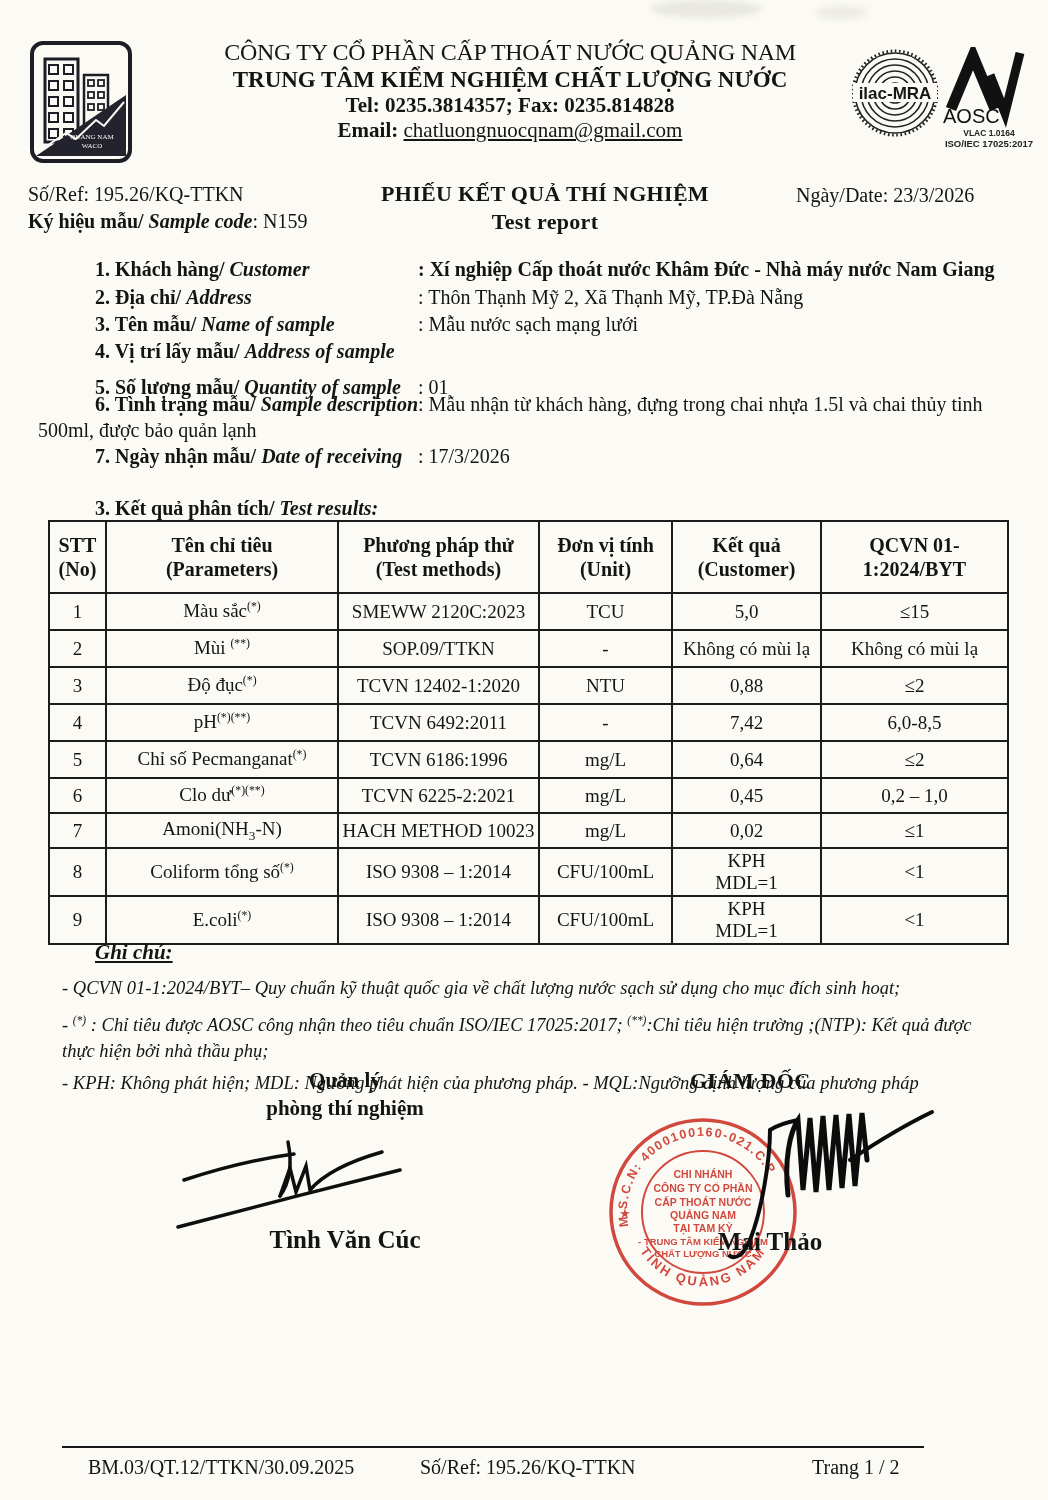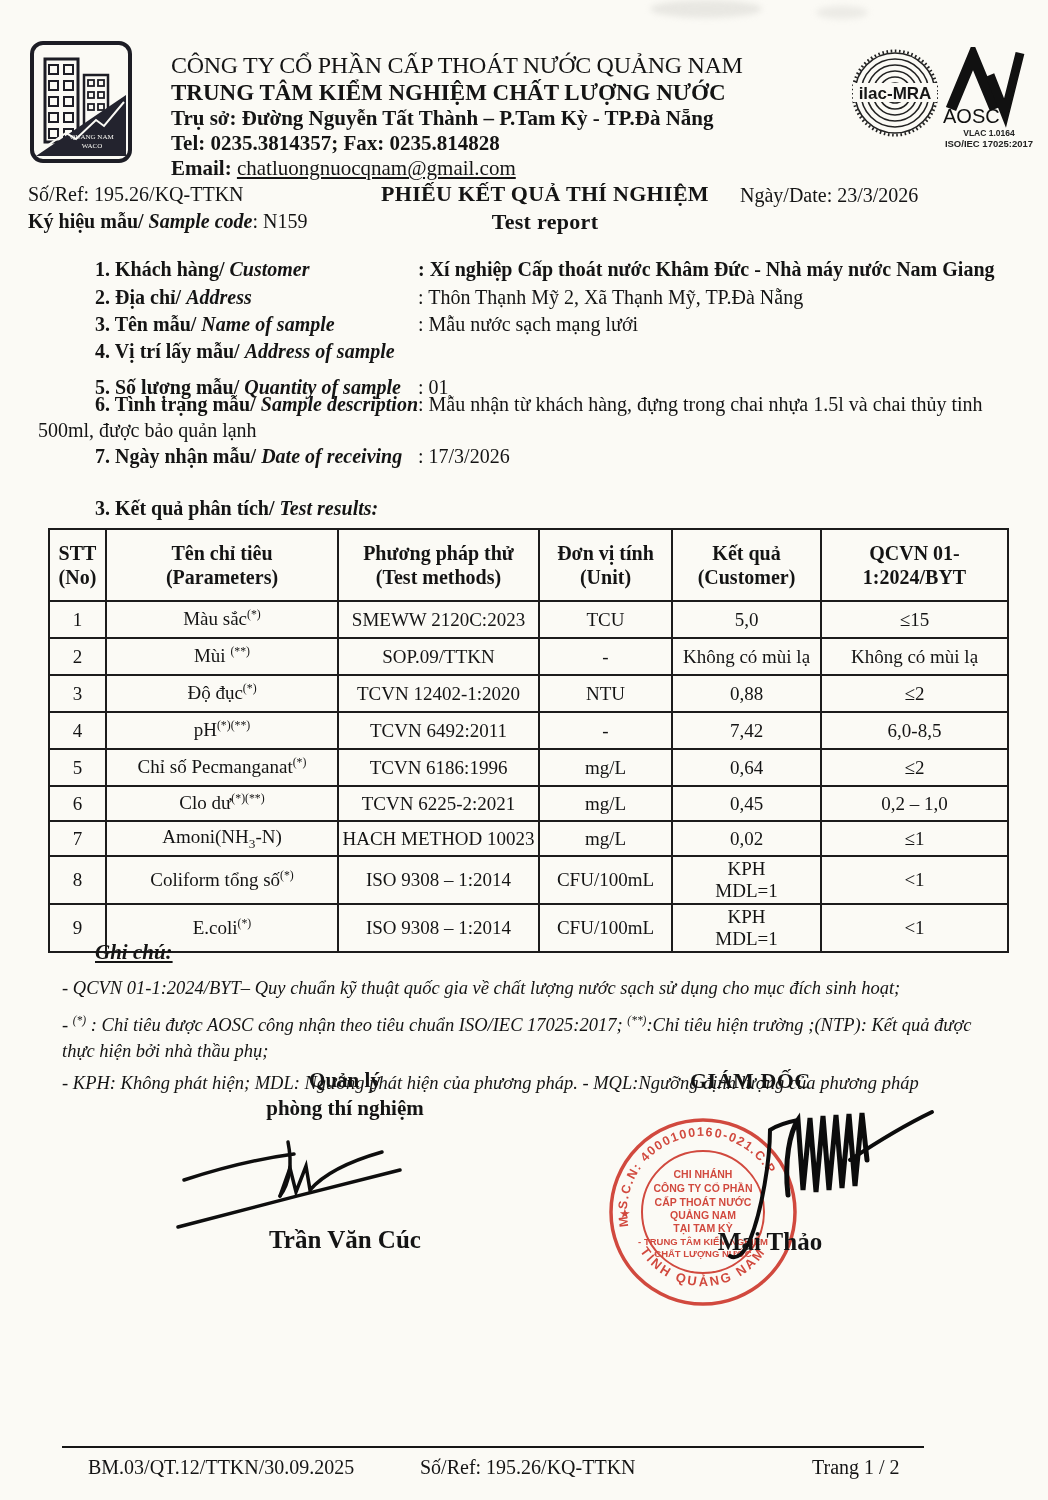--- a/index.html
+++ b/index.html
@@ -7,44 +7,44 @@
   .page {
     position: relative; width: 1048px; height: 1500px; margin: 0 auto;
     background: #fbfaf5; color: #141414; overflow: hidden;
   }
   .abs { position: absolute; }
 
   
   .smudge { position:absolute; background:#d9d8d3; border-radius:50%; filter: blur(3px); }
 
   
-  .hdr-center { left:171px; top:38px; width:690px; line-height:1.18;margin-top:13px; }
+  .hdr-center { left:165px; top:38px; width:690px; text-align:center; line-height:1.18; }
   .hdr-l1 { font-size:24px; letter-spacing:-0.3px; white-space:nowrap; }
   .hdr-l2 { font-size:23px; font-weight:bold; white-space:nowrap; }
   .hdr-l3, .hdr-l4, .hdr-l5 { font-size:21px; font-weight:bold; white-space:nowrap; }
   .email-addr { font-weight:normal; text-decoration:underline; }
 
   
   .ref-left { left:28px; top:181px; font-size:20px; line-height:27px; }
   .ref-left .b { font-weight:bold; }
   .ref-left .bi { font-weight:bold; font-style:italic; }
   .title-center { left:330px; top:180px; width:430px; text-align:center; font-weight:bold; font-size:22px; line-height:28px; letter-spacing:0.3px; }
-  .date-right { left:740px; top:184px; font-size:20px; }
+  .date-right { left:796px; top:184px; font-size:20px; }
 
   
   .info-row { position:absolute; left:0; width:1048px; height:28px; }
   .info-lbl { position:absolute; left:95px; font-size:20px; font-weight:bold; white-space:nowrap; }
   .info-lbl .en { font-style:italic; }
   .info-val { position:absolute; left:418px; font-size:20px; white-space:nowrap; }
   .info-val.bold { font-weight:bold; }
   .wrap-line { position:absolute; left:38px; font-size:20px; }
 
   
   .tbl-wrap { left:48px; top:520px; width:959px; }
-  table { border-collapse:collapse; width:100%; table-layout:fixed;margin-top:8px; }
+  table { border-collapse:collapse; width:100%; table-layout:fixed; }
   td, th { border:2px solid #1c1c1c; text-align:center; vertical-align:middle; font-size:19px; padding:1px 2px; }
   th { font-weight:bold; font-size:20px; line-height:24px; height:72px; }
   .r-std td { height:37px; }
   .r-sm td { height:35px; }
   .r-tall td { height:46px; }
   sup { font-size:0.62em; }
   sub { font-size:0.7em; }
   .res2 { line-height:22px; }
 
   
@@ -98,21 +98,20 @@
     </g>
     <polygon points="8,116 98,55 98,116" fill="#23232e"></polygon>
     <polyline points="10,112 38,93 48,99 68,80 76,86 96,62" fill="none" stroke="#fbfaf5" stroke-width="2"></polyline>
     <text x="64" y="99" font-size="7" fill="#fbfaf5" text-anchor="middle" font-family="Liberation Serif, serif">QUANG NAM</text>
     <text x="64" y="108" font-size="7" fill="#fbfaf5" text-anchor="middle" font-family="Liberation Serif, serif">WACO</text>
   </svg>
 
   <div class="abs hdr-center">
     <div class="hdr-l1">CÔNG TY CỔ PHẦN CẤP THOÁT NƯỚC QUẢNG NAM</div>
     <div class="hdr-l2">TRUNG TÂM KIỂM NGHIỆM CHẤT LƯỢNG NƯỚC</div>
-    <div class="hdr-l3">Trụ sở: Đường Nguyễn Tất Thành – P.Tam Kỳ -  TP.Đà Nẵng</div>
     <div class="hdr-l4">Tel: 0235.3814357; Fax: 0235.814828</div>
     <div class="hdr-l5"><span>Email: </span><span class="email-addr">chatluongnuocqnam@gmail.com</span></div>
   </div>
 
   <svg class="abs" style="left:852px; top:46px;" width="86" height="94" viewBox="0 0 86 94">
     <g fill="none" stroke="#222" stroke-width="1.6">
       <circle cx="43" cy="47" r="40"></circle>
       <circle cx="43" cy="47" r="34"></circle>
       <circle cx="43" cy="47" r="28"></circle>
       <circle cx="43" cy="47" r="22"></circle>
@@ -309,21 +308,21 @@
 
   <svg class="abs" style="left:172px; top:1132px;" width="250" height="110" viewBox="0 0 250 110">
     <g fill="none" stroke="#0e0e0e" stroke-width="3.5" stroke-linecap="round">
       <path d="M12,48 C55,34 92,26 122,22"></path>
       <path d="M116,10 C120,30 118,50 108,64"></path>
       <path d="M108,64 L118,36 L124,60 L134,34 L138,58 C150,44 175,30 210,20"></path>
       <path d="M6,95 C70,78 160,55 228,38"></path>
     </g>
   </svg>
 
-  <div class="abs sig-name-left">Trần Văn Cúc</div>
+  <div class="abs sig-name-left">Tình Văn Cúc</div>
 
   <div class="abs sig-title-right">GIÁM ĐỐC</div>
 
   <svg class="abs" style="left:598px; top:1112px; opacity:.9;" width="210" height="205" viewBox="0 0 210 205">
     <g fill="none" stroke="#cd362b">
       <circle cx="105" cy="100" r="92" stroke-width="3.5"></circle>
       <circle cx="105" cy="100" r="61" stroke-width="2"></circle>
     </g>
     <defs>
       <path id="arcTop" d="M 31.6,119.7 A 76,76 0 1 1 178.4,119.7"></path>

